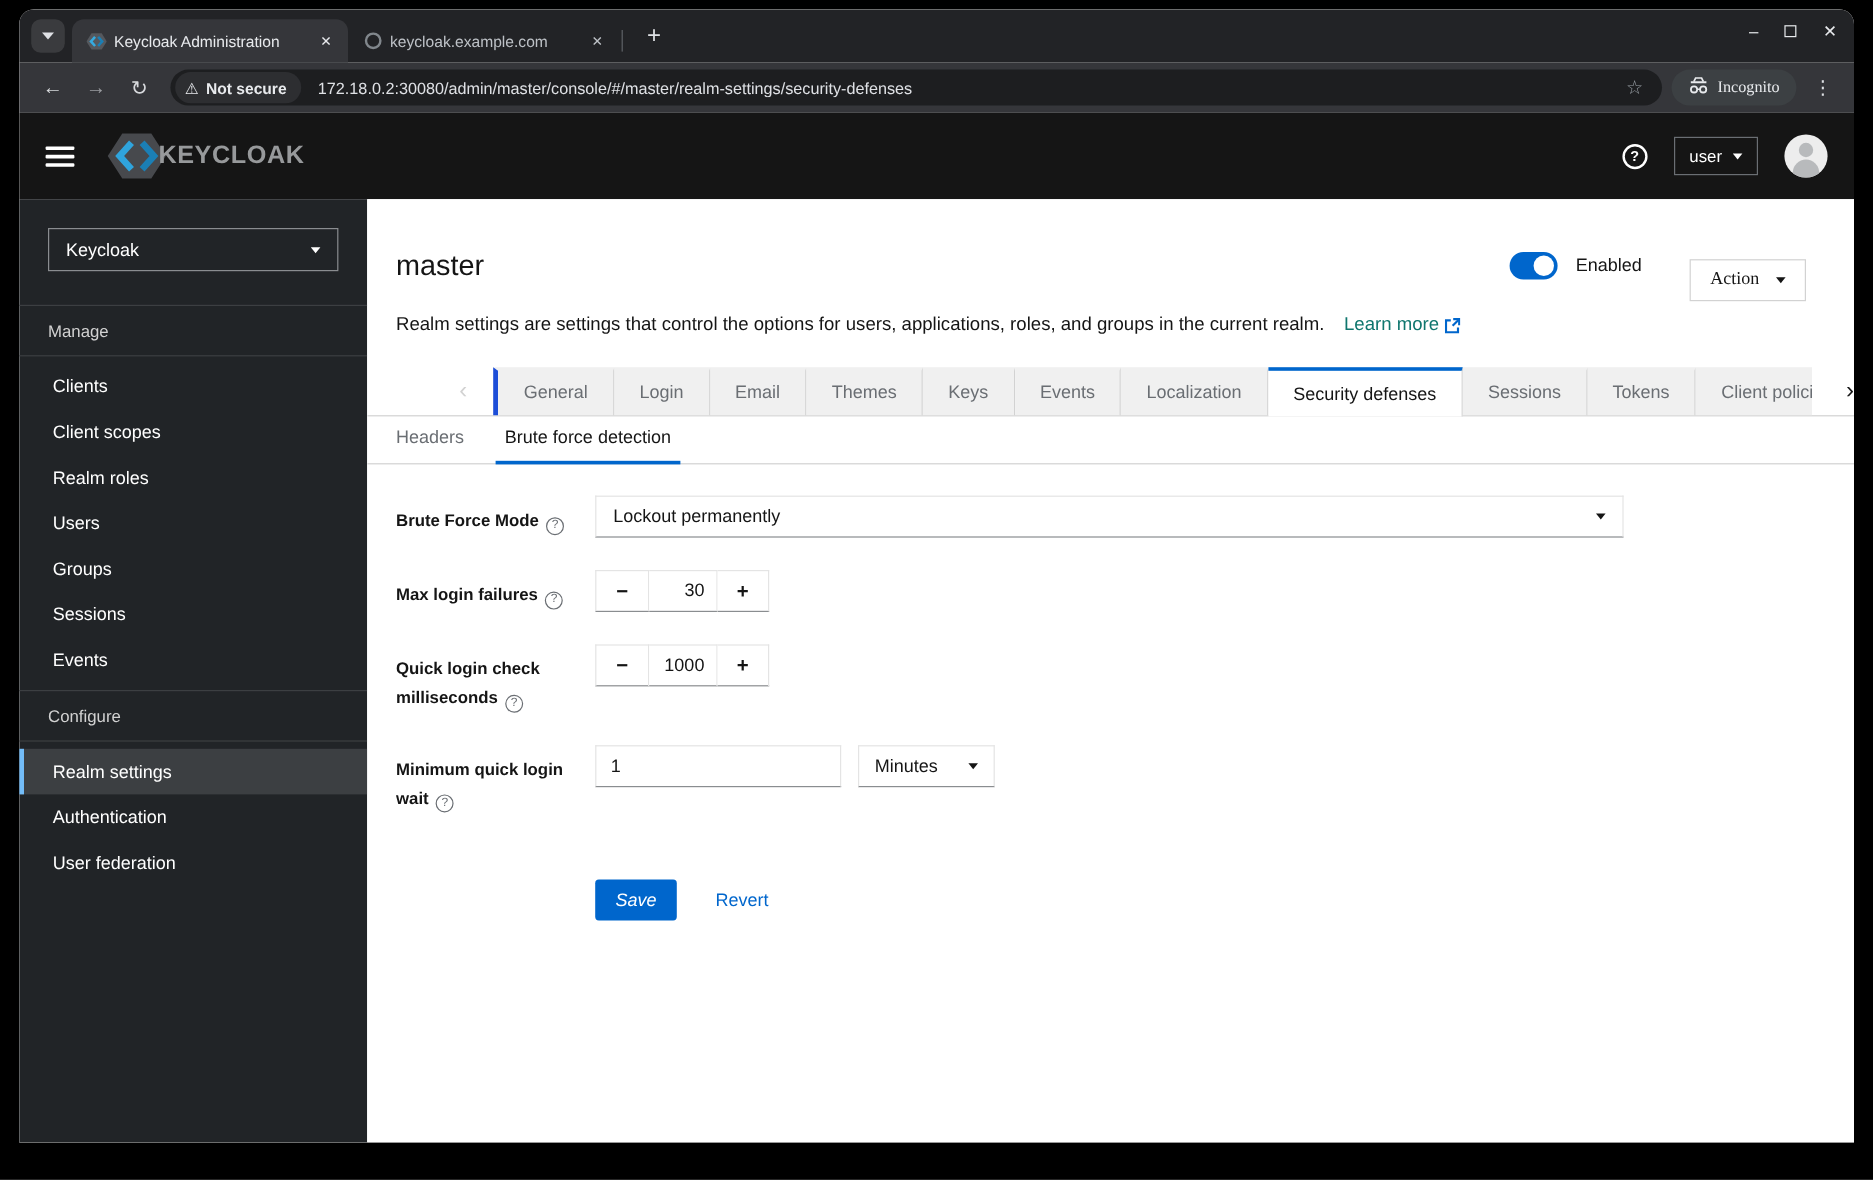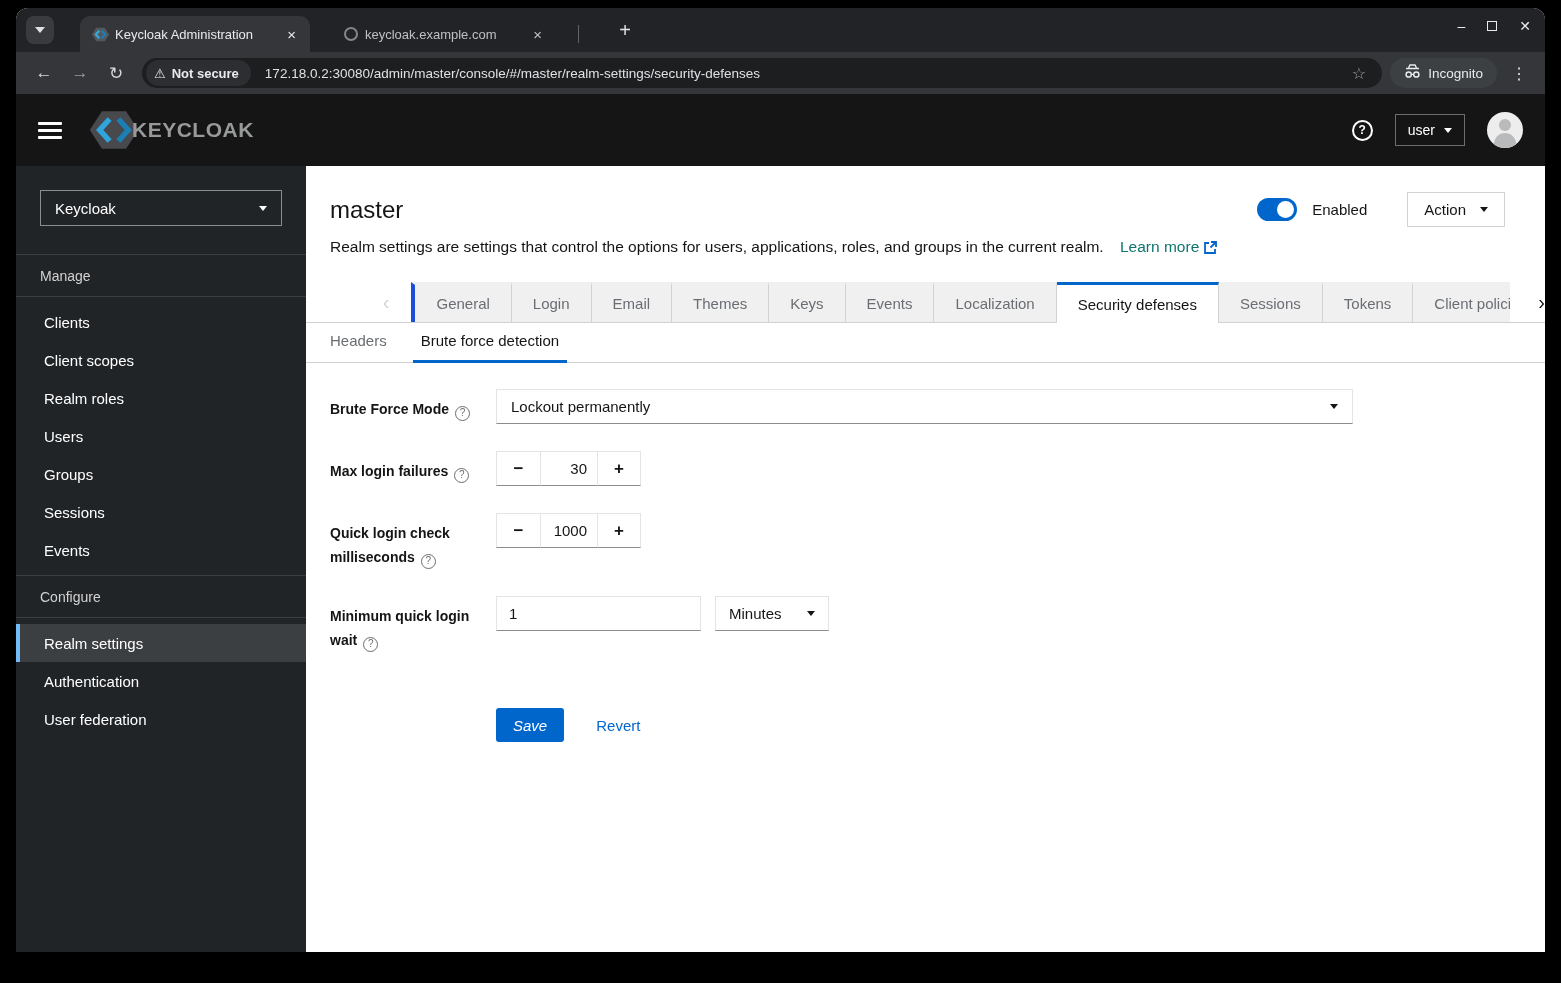--- a/index.html
+++ b/index.html
@@ -1,21 +1,21 @@
 <!DOCTYPE html>
 <html><head>
 <meta charset="utf-8">
 <style>
   * { box-sizing: border-box; margin: 0; padding: 0; }
   html,body { width:1561px; height:983px; background:#000; font-family:"Liberation Sans", sans-serif; overflow:hidden; }
 
   .window { position:absolute; left:16px; top:8px; width:1529px; height:944px; border-radius:12px 12px 0 0; overflow:hidden; background:#fff; }
 
   
-  .tabstrip { height:44px; background:#222326; display:flex; align-items:flex-end; position:relative;gap:20px; }
+  .tabstrip { height:44px; background:#222326; display:flex; align-items:flex-end; position:relative; }
   .tab-search { width:28px; height:28px; border-radius:8px; background:#3a3b3e; margin:0 6px 8px 10px; display:flex; align-items:center; justify-content:center; cursor:pointer; }
   .chev-down-sm { width:0;height:0;border-left:5px solid transparent;border-right:5px solid transparent;border-top:6px solid #dfe1e5; }
   .tab { height:36px; display:flex; align-items:center; padding:0 10px 0 12px; width:226px; border-radius:10px 10px 0 0; color:#bdc1c6; }
   .tab.active { background:#35363a; color:#e8eaed; width:230px; }
   .tab-title { font-size:13px; white-space:nowrap; overflow:hidden; flex:1; margin:0 6px; }
   .tab-close { font-size:15px; color:inherit; padding:0 4px; cursor:pointer; }
   .favicon { width:17px; height:17px; flex-shrink:0; display:flex; align-items:center; justify-content:center; }
   .ring-favicon { width:14px; height:14px; border:2px solid #9aa0a6; border-radius:50%; opacity:.8; }
   .tab-sep { width:1px; height:18px; background:#5f6368; margin:0 6px 9px 2px; align-self:flex-end; }
   .new-tab { color:#dfe1e5; font-size:20px; margin:0 0 8px 6px; width:28px; height:28px; display:flex; align-items:center; justify-content:center; border-radius:50%; cursor:pointer; }
@@ -25,21 +25,21 @@
 
   
   .toolbar { height:42px; background:#35363a; display:flex; align-items:center; padding:0 10px; }
   .navbtn { width:30px; height:30px; display:flex; align-items:center; justify-content:center; font-size:17px; color:#d7d9dc; margin:0 3px; cursor:pointer; }
   .navbtn.dim { color:#9b9da1; }
   .urlbar { flex:1; height:30px; background:#1d1e20; border-radius:15px; display:flex; align-items:center; padding:0 10px 0 4px; margin:0 8px; cursor:text; }
   .chip { display:flex; align-items:center; gap:6px; background:#2d2e31; border-radius:13px; height:26px; padding:0 12px 0 8px; color:#e8eaed; font-size:13px; font-weight:700; }
   .chip .warn { font-weight:400; font-size:13px; }
   .url-text { color:#dfe1e5; font-size:13.5px; margin-left:14px; white-space:nowrap; overflow:hidden; flex:1; }
   .star { color:#9aa0a6; font-size:16px; padding:0 6px; cursor:pointer; }
-  .incog { display:flex; align-items:center; gap:7px; background:#3c4043; height:30px; border-radius:15px; padding:0 14px; color:#e8eaed; font-size:13.5px; margin-right:6px; }
+  .incog { display:flex; align-items:center; gap:7px; background:#3c4043; height:30px; border-radius:15px; padding:0 14px; color:#e8eaed; font-size:13.5px; margin-right:6px;font-family:Liberation Serif, serif; }
   .kebab { color:#dfe1e5; font-size:16px; padding:0 8px; cursor:pointer; }
 
   
   .masthead { height:72px; background:#151515; display:flex; align-items:center; padding:0 22px; }
   .hamburger { width:24px; cursor:pointer; margin-right:26px; }
   .hamburger i { display:block; height:3px; background:#fff; margin:4px 0; border-radius:1px; }
   .brand { display:flex; align-items:center; cursor:pointer; }
   .brand-text { color:#97999b; font-weight:700; font-size:21px; letter-spacing:.5px; margin-left:-8px; }
   .mast-right { margin-left:auto; display:flex; align-items:center; gap:22px; }
   .help-circle { width:21px; height:21px; border:2px solid #fff; border-radius:50%; color:#fff; font-size:12px; font-weight:700; display:flex; align-items:center; justify-content:center; cursor:pointer; }
@@ -61,21 +61,21 @@
   .sidebar li.active { background:#3c3f42; border-left-color:#73bcf7; }
 
   main { flex:1; background:#fff; overflow:hidden; }
   .page-head { padding:26px 40px 0 24px; }
   .title-row { display:flex; align-items:center; }
   .title-row h1 { font-size:24px; font-weight:400; color:#151515; }
   .head-right { margin-left:auto; display:flex; align-items:center; }
   .switch { width:40px; height:23px; background:#06c; border-radius:12px; position:relative; cursor:pointer; display:inline-block; }
   .switch .knob { position:absolute; right:3px; top:3px; width:17px; height:17px; background:#fff; border-radius:50%; }
   .enabled-label { font-size:15px; color:#151515; margin:0 40px 0 15px; }
-  .action-btn { background:#fff; border:1px solid #d2d2d2; height:35px; padding:0 16px; font-size:15px; color:#151515; display:flex; align-items:center; gap:14px; cursor:pointer; font-family:Liberation Sans, sans-serif; }
+  .action-btn { background:#fff; border:1px solid #d2d2d2; height:35px; padding:0 16px; font-size:15px; color:#151515; display:flex; align-items:center; gap:14px; cursor:pointer; font-family:Liberation Serif, serif;margin-top:24px; }
   .desc-row { margin-top:11px; font-size:15.5px; color:#151515; }
   .learn { color:#0f766e; text-decoration:none; margin-left:12px; cursor:pointer; display:inline-flex; align-items:center; gap:5px; }
 
   
   .tabs-row { display:flex; align-items:flex-end; margin-top:27px; border-bottom:1px solid #d2d2d2; height:40px; }
   .scroll-left { width:111px; display:flex; justify-content:flex-end; padding-right:22px; color:#d2d2d2; font-size:20px; align-self:center; cursor:default; }
   .scroll-right { flex:1; padding-left:28px; color:#151515; font-size:20px; align-self:center; cursor:pointer; }
   .boxtab { height:40px; background:#f0f0f0; border-top:3px solid transparent; border-right:1px solid #d2d2d2; color:#6a6e73; font-size:15px; display:flex; align-items:center; padding:0 21px; cursor:pointer; white-space:nowrap; }
   .boxtab:first-child { border-left:4px solid #1d4ed8; }
   .boxtab.active { background:#fff; border-top:3px solid #06c; color:#151515; margin-bottom:-1px; height:41px; }

